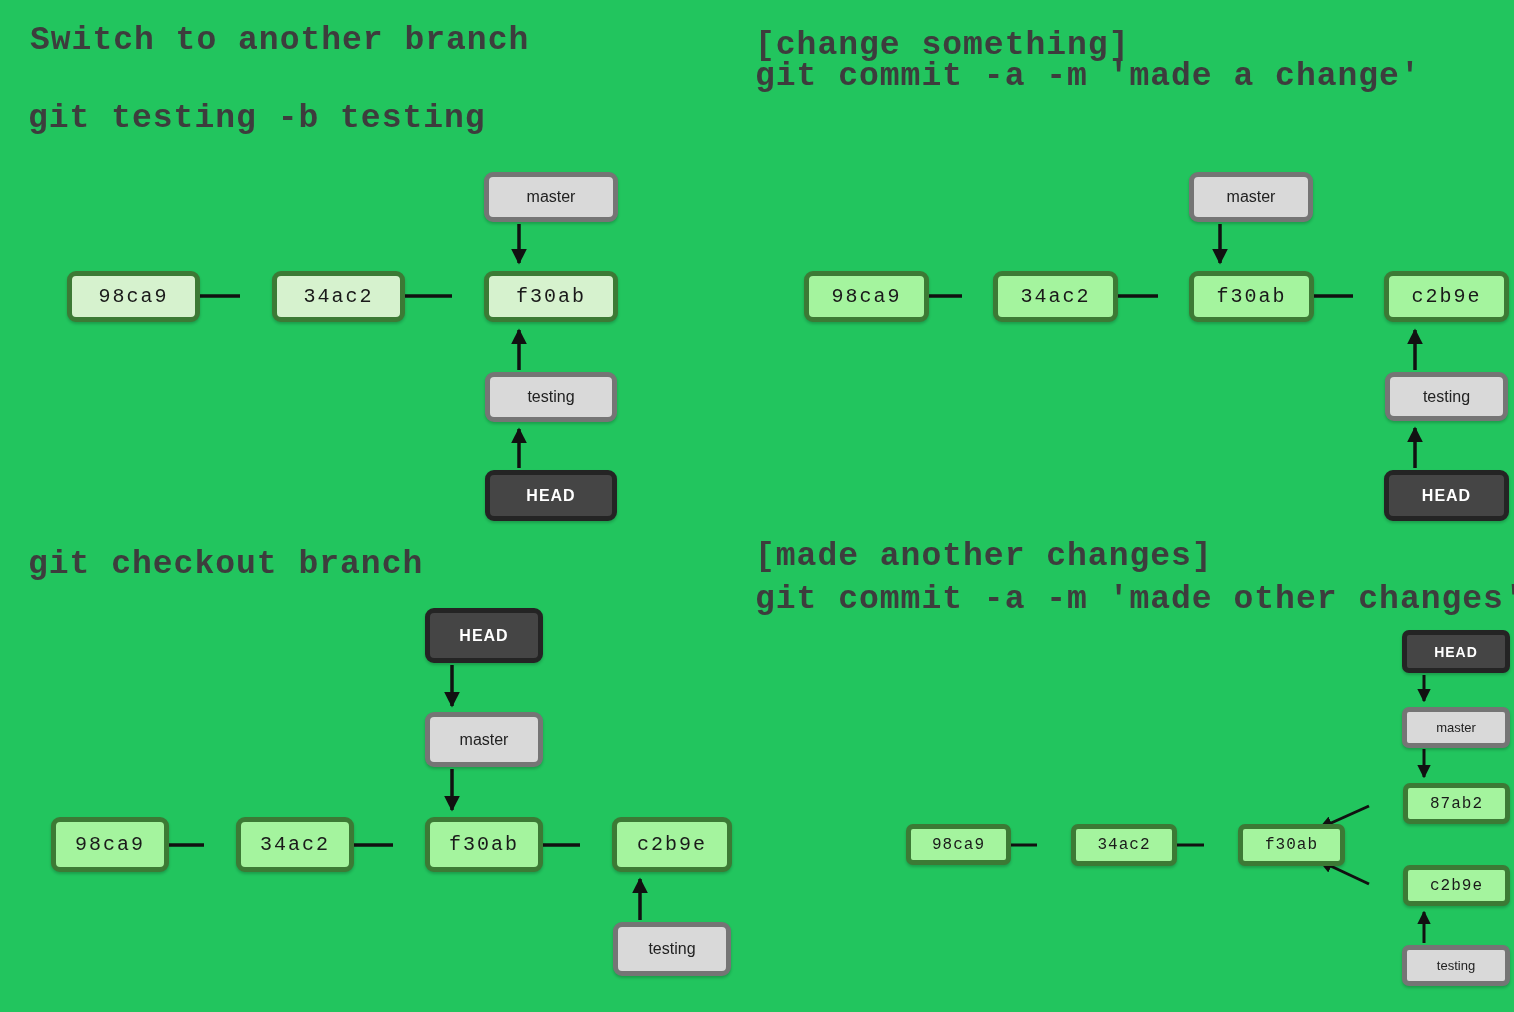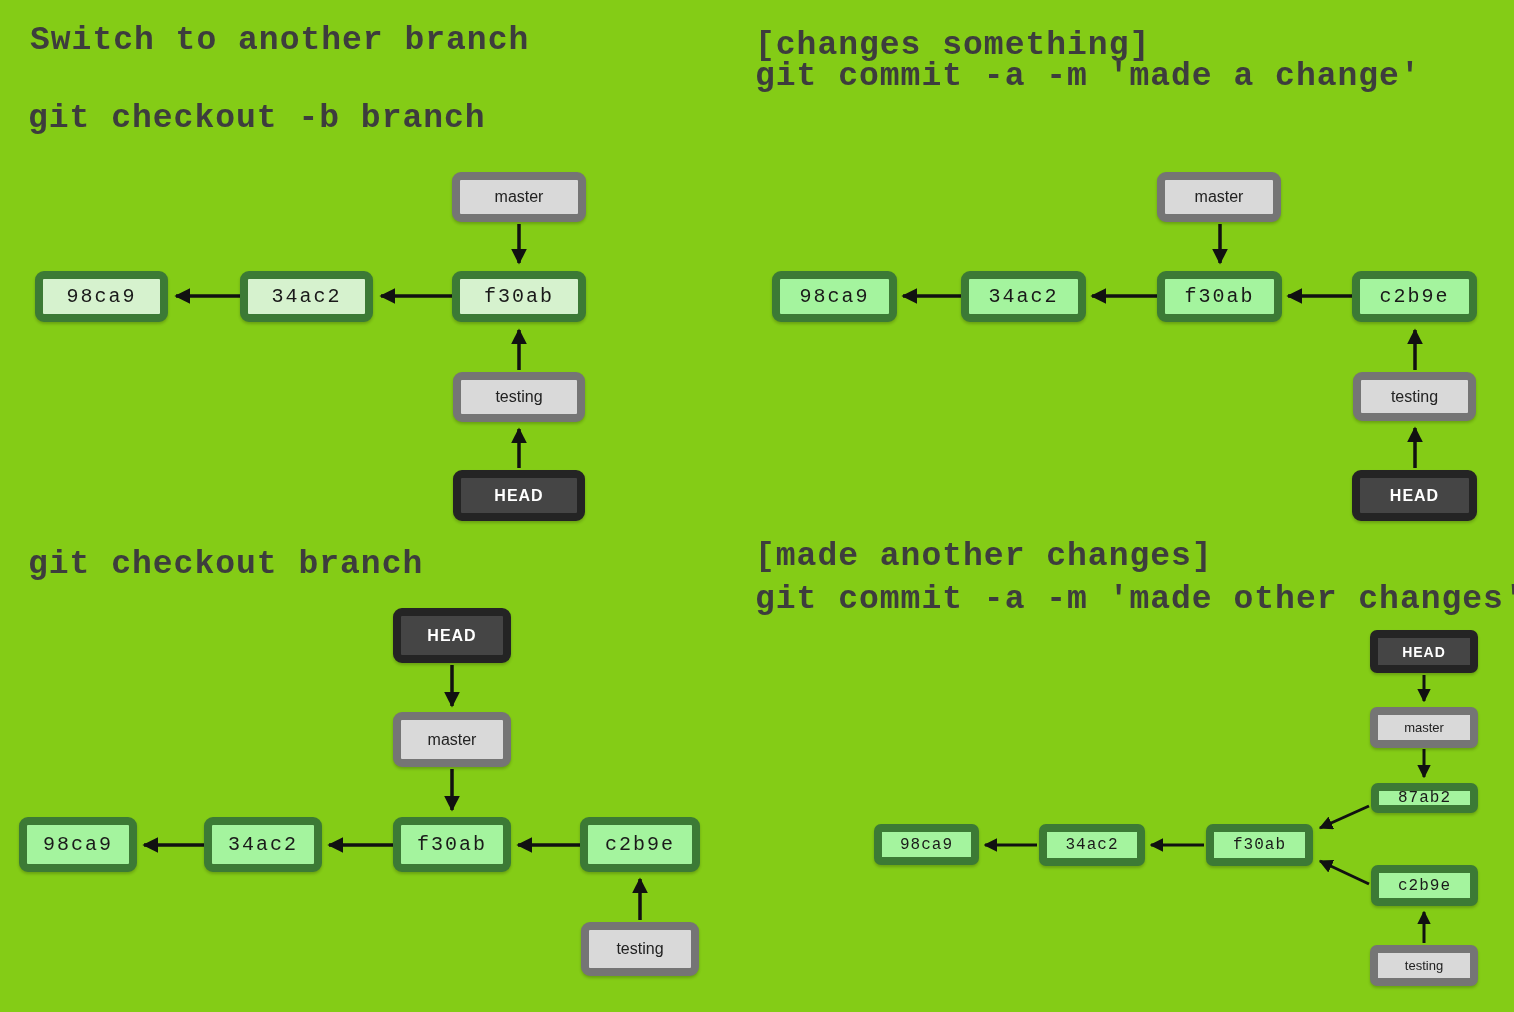--- a/index.html
+++ b/index.html
@@ -1,39 +1,40 @@
 <!DOCTYPE html>
 <html style="--commit-fill-bright: #a4f49e; --commit-fill-pale: #d6f2ce; --commit-border: #3c7a35; --branch-fill: #d9d9d9; --branch-border: #757575; --head-fill: #454545; --head-text: #ffffff; --arrow: #111111; --heading-text: #3d3d3d;"><head>
 <meta charset="utf-8">
 <style>
   html,body{margin:0;padding:0;background:#ffffff;}
   #canvas{
     position:relative;
     width:1514px;height:1012px;
-    background:#84cc16;
+    background:#22c55e;
     overflow:hidden;
     font-family:"Liberation Sans",sans-serif;
   }
   .panel{display:contents;}
   .heading{
     position:absolute;
     font-family:"Liberation Mono","DejaVu Sans Mono",monospace;
     font-weight:700;
     font-size:33px;
     letter-spacing:1px;
     color:var(--heading-text,#3d3d3d);
     white-space:pre;
   }
   .node{
     position:absolute;
     box-sizing:border-box;
     display:flex;align-items:center;justify-content:center;
     border-radius:9px;
-    border:8px solid #ec4899;
+    border:5px solid #ec4899;
     box-shadow:0 2px 3px rgba(0,0,0,.20);
+    margin-left:32px;
   }
   .commit{
     background:var(--commit-fill-bright,#a4f49e);
     border-color:var(--commit-border,#3c7a35);
     font-family:"Liberation Mono","DejaVu Sans Mono",monospace;
     font-weight:400;font-size:20px;letter-spacing:2px;
     color:#1a1a1a;
   }
   .commit.pale{background:var(--commit-fill-pale,#d6f2ce);}
   .branch{
@@ -92,33 +93,33 @@
     <line class="thin" x1="1369" y1="806" x2="1320" y2="828" marker-end="url(#ah)"></line>
     <line class="thin" x1="1369" y1="884" x2="1320" y2="861" marker-end="url(#ah)"></line>
     <line class="thin" x1="1204" y1="845" x2="1151" y2="845" marker-end="url(#ah)"></line>
     <line class="thin" x1="1037" y1="845" x2="985" y2="845" marker-end="url(#ah)"></line>
     <line class="thin" x1="1424" y1="943" x2="1424" y2="912" marker-end="url(#ah)"></line>
   </svg>
 
   
   <div class="panel">
     <div class="heading" style="left:30px;top:22px">Switch to another branch</div>
-    <div class="heading" style="left:28px;top:100px">git checkout -b branch</div>
+    <div class="heading" style="left:28px;top:100px">git testing -b testing</div>
 
     <div class="node commit pale" style="left:35px;top:271px;width:133px;height:51px">98ca9</div>
     <div class="node commit pale" style="left:240px;top:271px;width:133px;height:51px">34ac2</div>
     <div class="node commit pale" style="left:452px;top:271px;width:134px;height:51px">f30ab</div>
     <div class="node branch" style="left:452px;top:172px;width:134px;height:50px">master</div>
     <div class="node branch" style="left:453px;top:372px;width:132px;height:50px">testing</div>
     <div class="node head" style="left:453px;top:470px;width:132px;height:51px">HEAD</div>
   </div>
 
   
   <div class="panel">
-    <div class="heading" style="left:755px;top:27px">[changes something]</div>
+    <div class="heading" style="left:755px;top:27px">[change something]</div>
     <div class="heading" style="left:755px;top:58px">git commit -a -m 'made a change'</div>
 
     <div class="node commit" style="left:772px;top:271px;width:125px;height:51px">98ca9</div>
     <div class="node commit" style="left:961px;top:271px;width:125px;height:51px">34ac2</div>
     <div class="node commit" style="left:1157px;top:271px;width:125px;height:51px">f30ab</div>
     <div class="node commit" style="left:1352px;top:271px;width:125px;height:51px">c2b9e</div>
     <div class="node branch" style="left:1157px;top:172px;width:124px;height:50px">master</div>
     <div class="node branch" style="left:1353px;top:372px;width:123px;height:49px">testing</div>
     <div class="node head" style="left:1352px;top:470px;width:125px;height:51px">HEAD</div>
   </div>
@@ -136,21 +137,21 @@
     <div class="node branch" style="left:581px;top:922px;width:118px;height:54px">testing</div>
   </div>
 
   
   <div class="panel">
     <div class="heading" style="left:755px;top:538px">[made another changes]</div>
     <div class="heading" style="left:755px;top:581px">git commit -a -m 'made other changes'</div>
 
     <div class="node head small" style="left:1370px;top:630px;width:108px;height:43px">HEAD</div>
     <div class="node branch small" style="left:1370px;top:707px;width:108px;height:41px">master</div>
-    <div class="node commit small" style="left:1371px;top:783px;width:107px;height:30px">87ab2</div>
+    <div class="node commit small" style="left:1371px;top:783px;width:107px;height:41px">87ab2</div>
     <div class="node commit small" style="left:874px;top:824px;width:105px;height:41px">98ca9</div>
     <div class="node commit small" style="left:1039px;top:824px;width:106px;height:42px">34ac2</div>
     <div class="node commit small" style="left:1206px;top:824px;width:107px;height:42px">f30ab</div>
     <div class="node commit small" style="left:1371px;top:865px;width:107px;height:41px">c2b9e</div>
     <div class="node branch small" style="left:1370px;top:945px;width:108px;height:41px">testing</div>
   </div>
 
 </div>
 
 </body></html>

